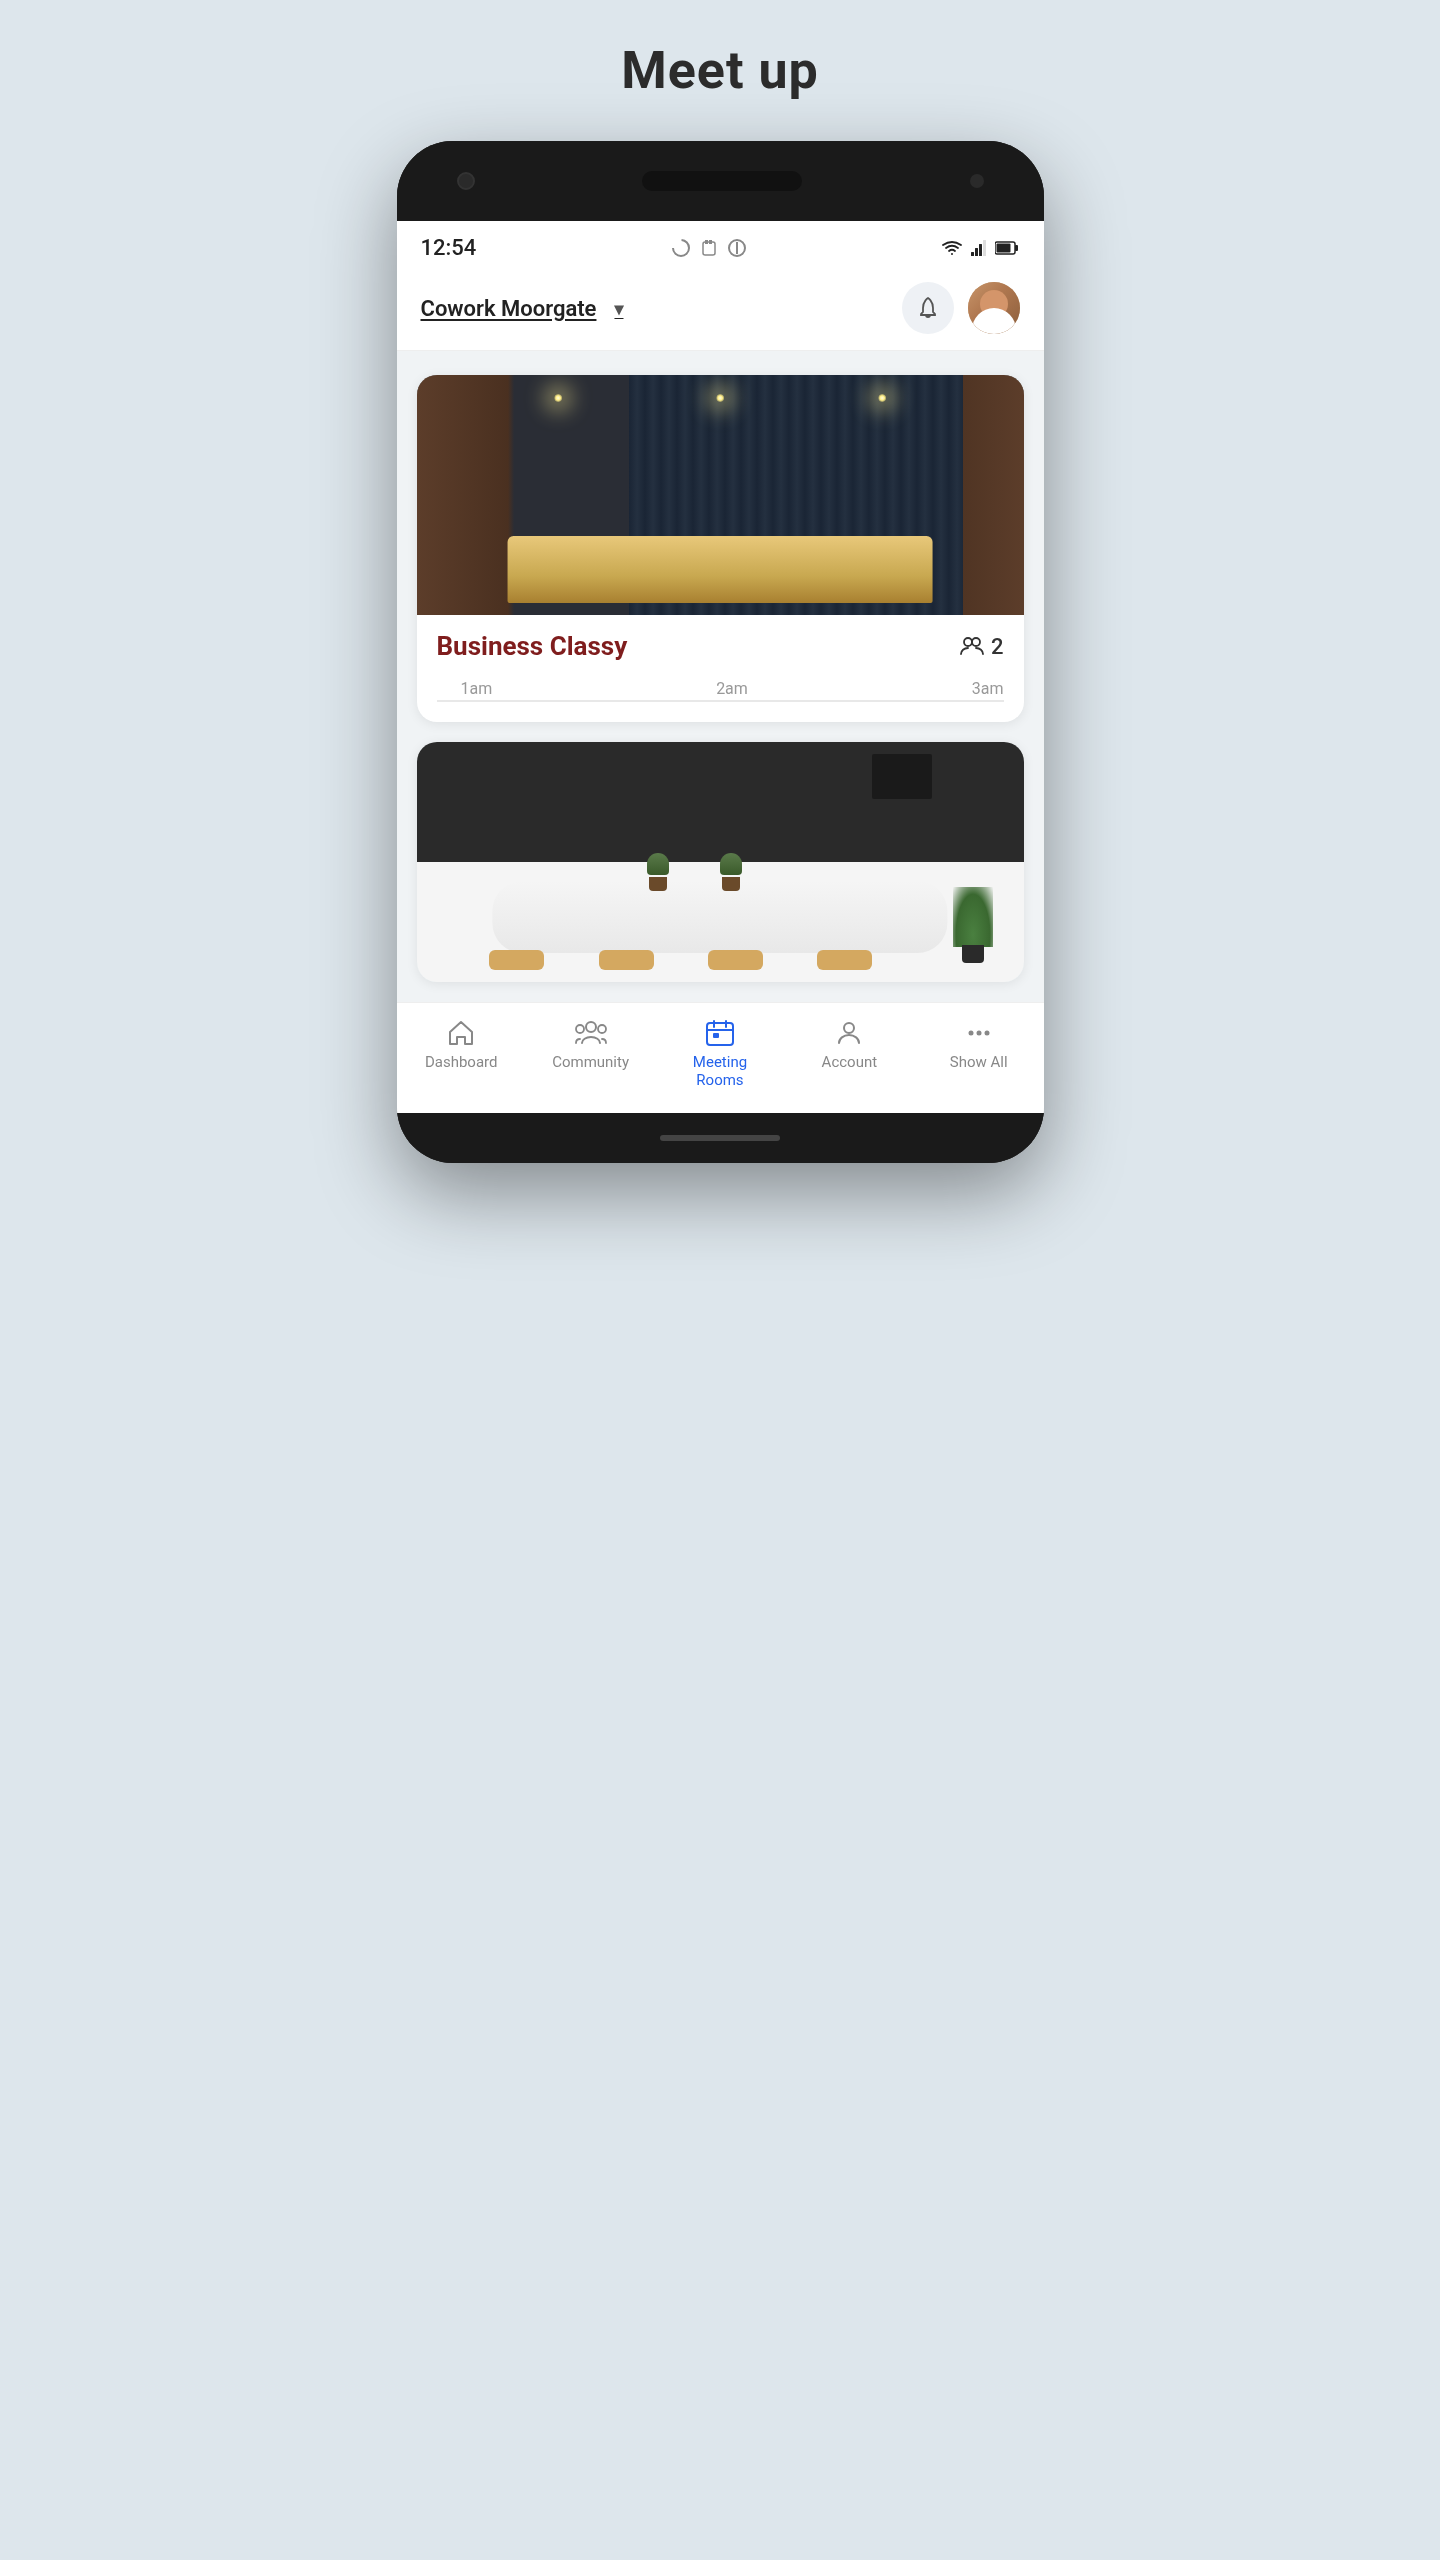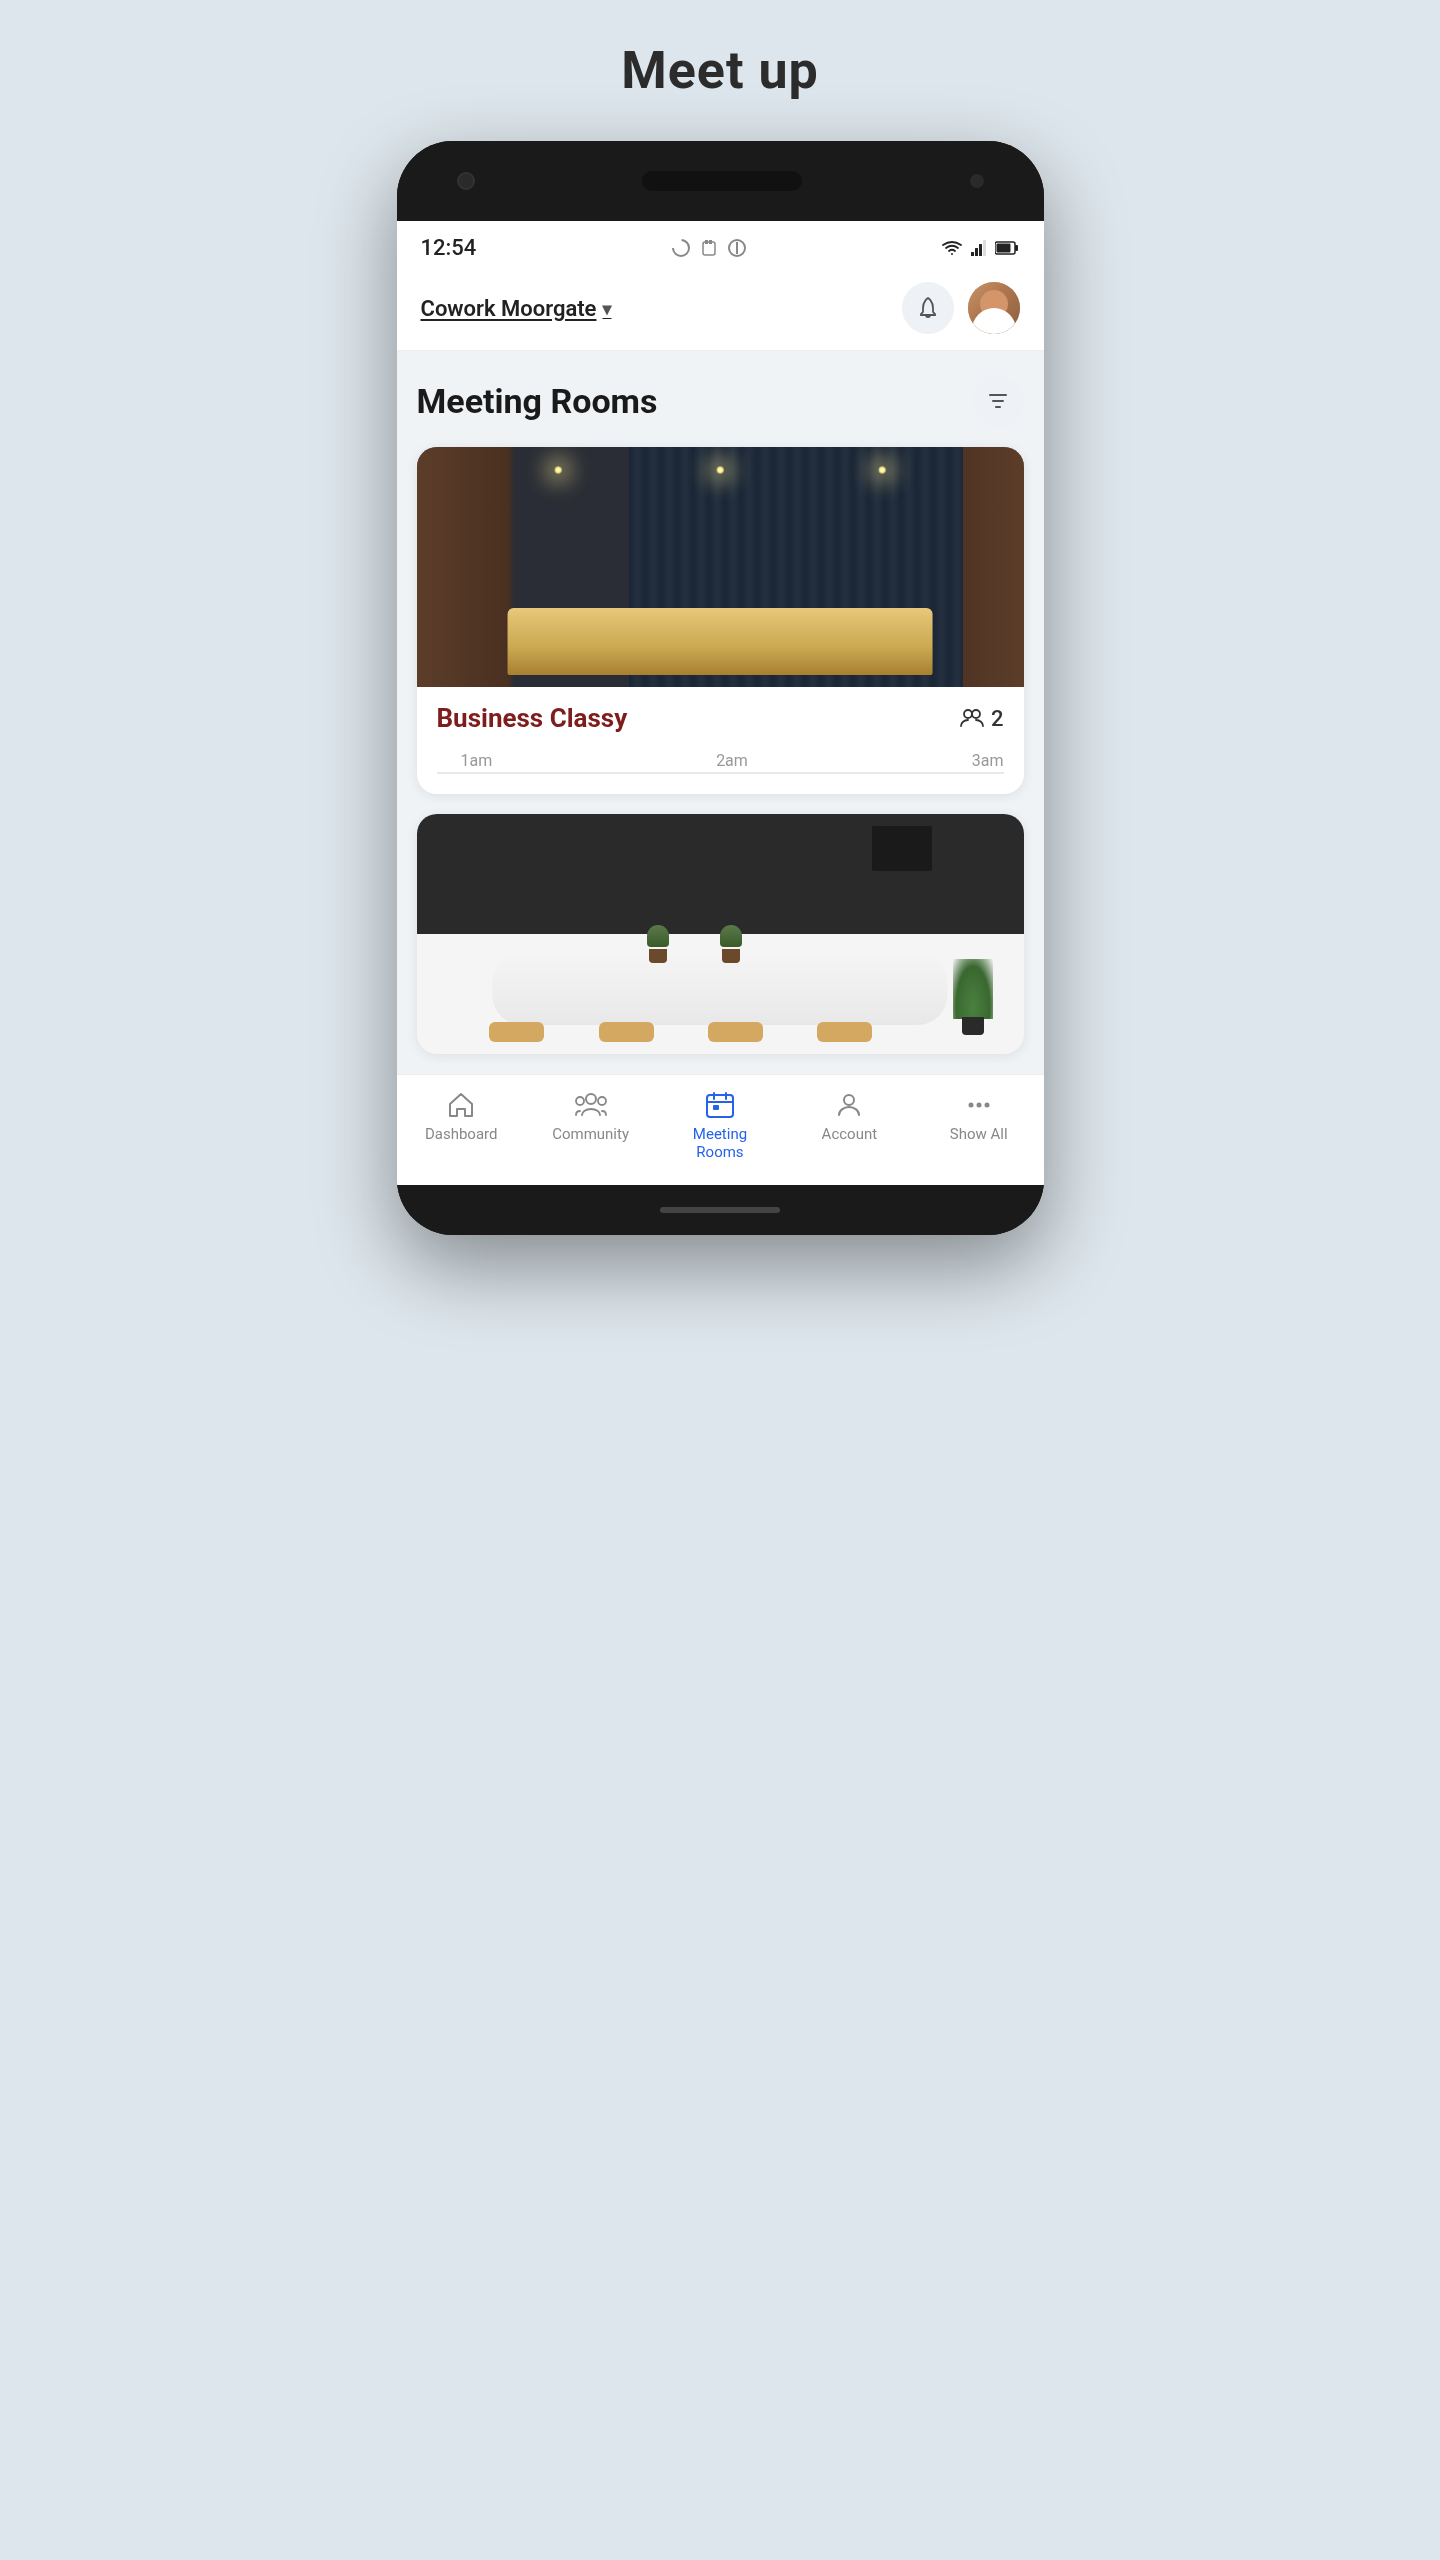--- a/index.html
+++ b/index.html
@@ -96,21 +96,21 @@
       padding: 14px 24px 16px;
       display: flex;
       align-items: center;
       justify-content: space-between;
       border-bottom: 1px solid #eee;
     }
 
     .location-selector {
       display: flex;
       align-items: center;
-      gap: 6px;
+      gap: 18px;
       font-size: 22px;
       font-weight: 600;
       color: #222;
       text-decoration: underline;
       text-underline-offset: 3px;
     }
 
     .chevron-down {
       font-size: 18px;
       color: #555;
@@ -539,28 +539,20 @@
           <div class="avatar-inner">
             <div class="avatar-face"></div>
             <div class="avatar-body"></div>
           </div>
         </div>
       </div>
     </div>
 
     <div class="main-content">
 
-      <div class="section-header">
-        <h1 class="section-title">Meeting Rooms</h1>
-        <div class="filter-btn">
-          <svg width="22" height="22" viewBox="0 0 22 22" fill="none">
-            <path d="M3 5h16M6 11h10M9 17h4" stroke="#555" stroke-width="2" stroke-linecap="round"></path>
-          </svg>
-        </div>
-      </div>
 
       <div class="room-card">
         <div class="room-image">
 
           <div class="conference-room-dark">
             <div class="ceiling"></div>
             <div class="walls"></div>
             <div class="curtain-left"></div>
             <div class="lights">
               <div class="light-spot"></div>

